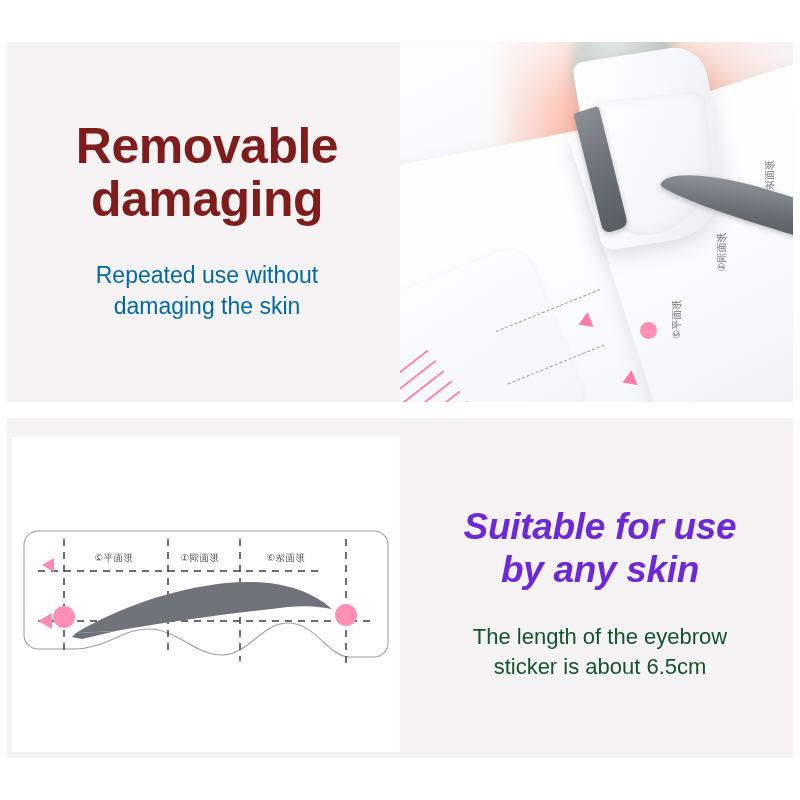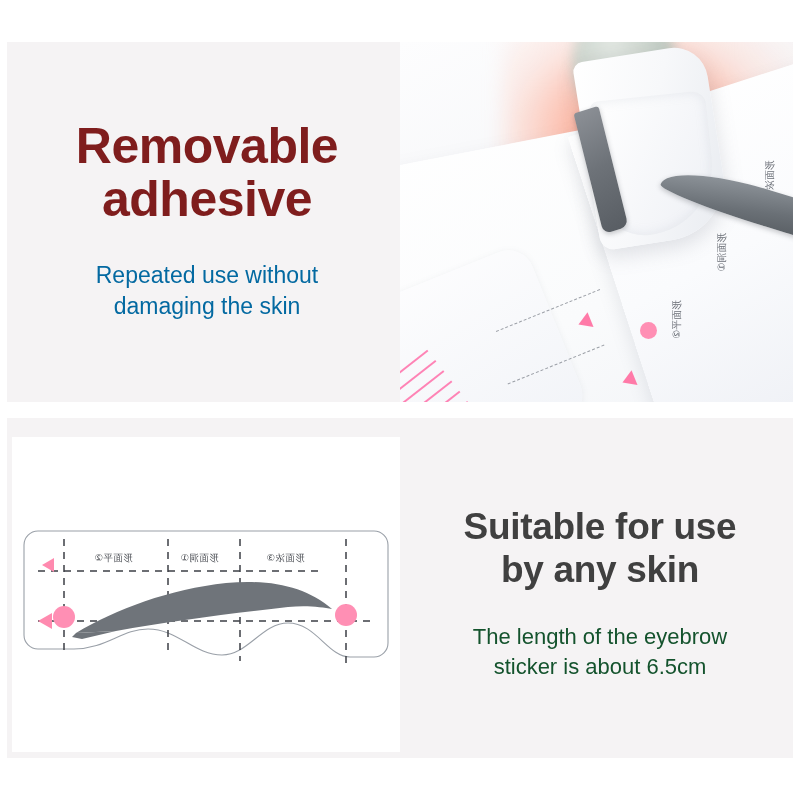--- a/index.html
+++ b/index.html
@@ -89,42 +89,42 @@
     border-top:8px solid transparent;border-bottom:8px solid transparent;
     border-right:13px solid #ff7aa8;}
   .pdot{position:absolute;width:17px;height:17px;border-radius:50%;
     background:#ff8fb4;}
 
   
   .card-white{position:absolute;left:5px;top:19px;width:388px;height:315px;
     background:#ffffff;}
   .copy-right{position:absolute;left:400px;top:0;width:386px;height:100%;}
   #headline-bottom{position:absolute;left:0;top:88px;width:386px;text-align:center;
-    color:#404040;font-size:37px;font-weight:bold;line-height:1.16;
-    letter-spacing:-0.3px;}
+    color:#6d28d9;font-size:37px;font-weight:bold;line-height:1.16;
+    letter-spacing:-0.3px;font-style:italic;}
   #sub-bottom{position:absolute;left:0;top:204px;width:386px;text-align:center;
     color:#14532d;font-size:22px;line-height:1.38;font-weight:400;}
 
   
   .stencil{position:absolute;left:8px;top:88px;width:372px;height:170px;}
   .stencil svg{display:block;width:372px;height:170px;}
   .st-label{position:absolute;color:#4a4d53;font-size:9.5px;white-space:nowrap;
     font-family:"DejaVu Sans",sans-serif;transform:scaleX(-1);letter-spacing:.4px;}
 </style>
 </head>
 <body>
 
 <div class="page">
 
   <div class="panel" id="panel-top">
 
     <div class="copy-left">
       <div class="headline" id="headline-top">
         <div>Removable</div>
-        <div>adhesive</div>
+        <div>damaging</div>
       </div>
       <div id="sub-top">
         <div>Repeated use without</div>
         <div>damaging the skin</div>
       </div>
     </div>
 
     <div class="photo">
       <div class="photo-base"></div>
       <div class="glow"></div>

